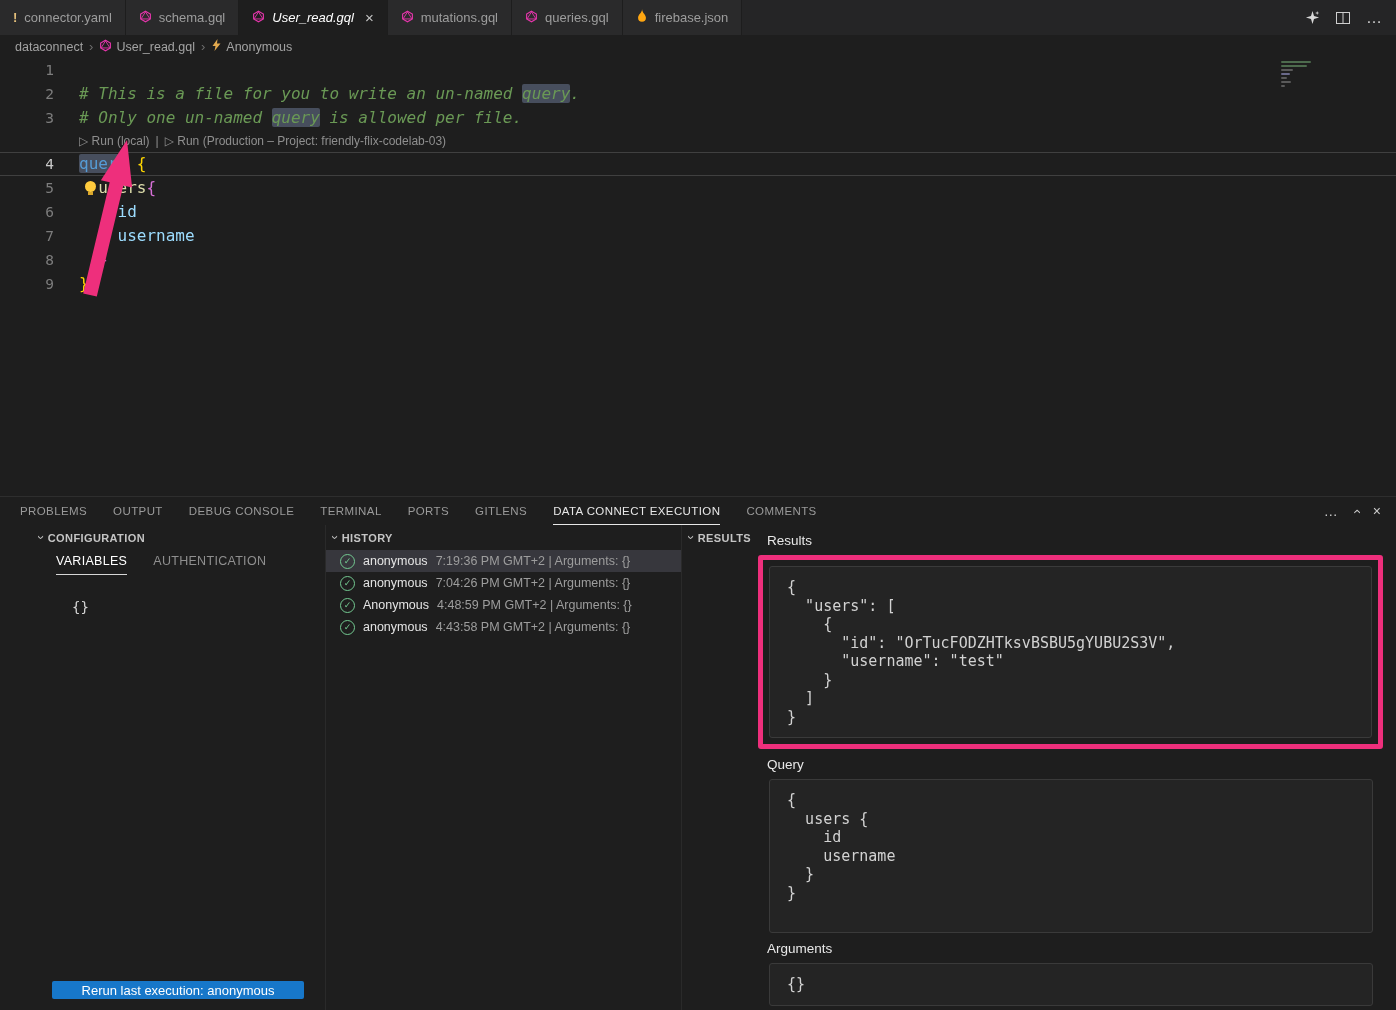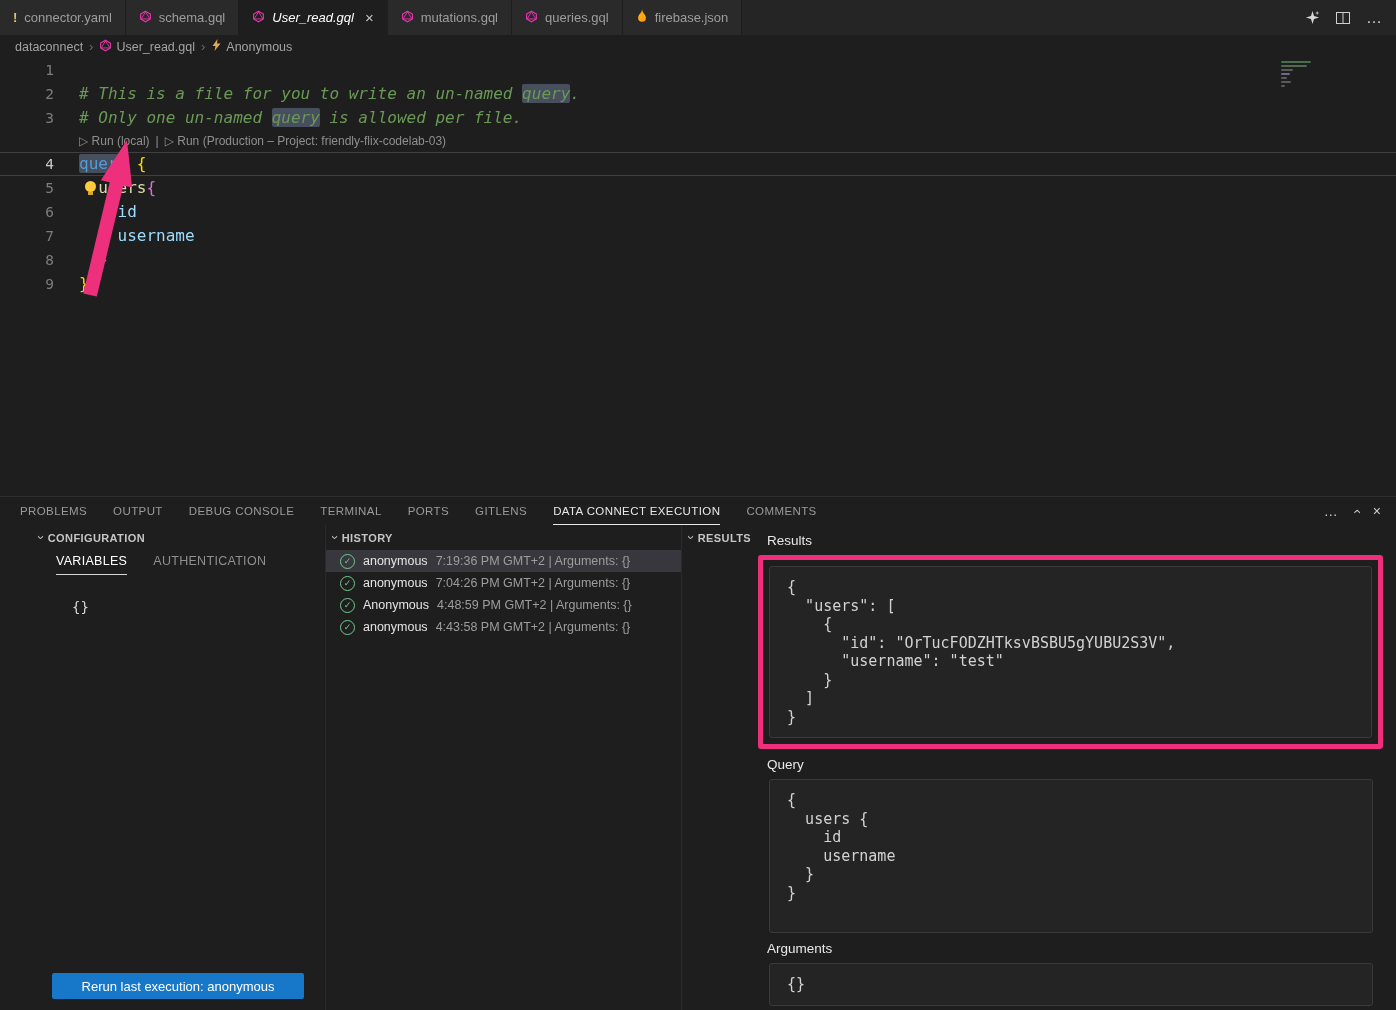--- a/index.html
+++ b/index.html
@@ -59,21 +59,21 @@
   .panel-body{flex:1;display:flex;min-height:0;padding-left:32px;}
   .sec-header{height:25px;flex:none;display:flex;align-items:center;gap:4px;font-size:11px;font-weight:700;
               letter-spacing:0.4px;color:#c5c5c5;padding-left:7px;}
   .chev-down{display:inline-block;transform:rotate(90deg);font-size:13px;font-weight:400;color:#bbbbbb;}
 
   .col-config{width:293px;flex:none;position:relative;}
   .config-tabs{display:flex;gap:26px;padding-left:24px;margin-top:4px;}
   .ctab{font-size:12.5px;letter-spacing:0.3px;color:#8f8f8f;padding-bottom:6px;border-bottom:1px solid transparent;cursor:pointer;}
   .ctab.active{color:#ffffff;border-bottom-color:#d7d7d7;}
   .variables-value{margin:24px 0 0 40px;font-family:"DejaVu Sans Mono",monospace;font-size:14px;color:#d4d4d4;}
-  .rerun{position:absolute;left:20px;right:21px;bottom:11px;height:26px;background:var(--button-blue);
+  .rerun{position:absolute;left:20px;right:21px;bottom:11px;height:18px;background:var(--button-blue);
          border:none;border-radius:2px;color:#ffffff;font-size:13px;font-family:"Liberation Sans",sans-serif;cursor:pointer;}
 
   .col-history{width:355px;flex:none;border-left:1px solid #2a2a2a;}
   .hrow{height:22px;display:flex;align-items:center;gap:8px;padding-left:14px;font-size:12.5px;color:#9d9d9d;cursor:pointer;}
   .hrow.selected{background:#37373d;}
   .hcheck{width:13px;height:13px;flex:none;border-radius:50%;border:1px solid var(--green);color:var(--green);
           font-size:9px;display:flex;align-items:center;justify-content:center;}
   .hname{color:#e4e4e4;}
 
   .col-results{flex:1;border-left:1px solid #2a2a2a;overflow:hidden;display:flex;flex-direction:row;}

